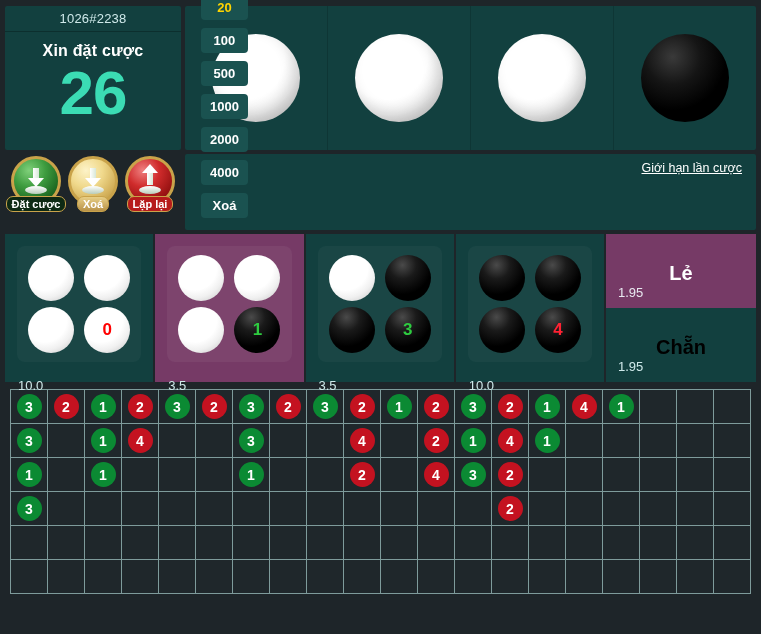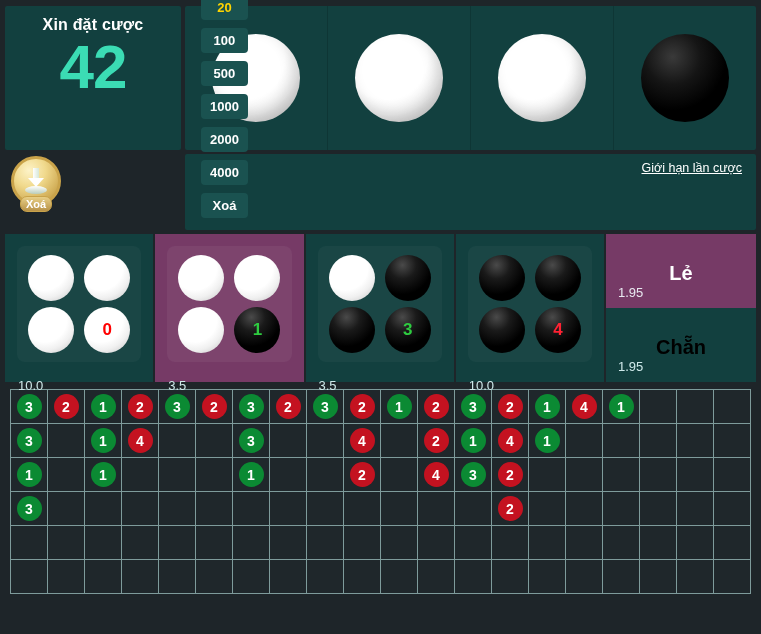--- a/index.html
+++ b/index.html
@@ -293,54 +293,75 @@
   .dot.green{background:#0b8a33;}
   .dot.red{background:#c41220;}
 </style>
 </head>
 <body>
 
 <div class="app">
 
   <div class="top-row">
     <div class="info-panel">
+      <div class="round-id">1026#2238</div>
       <div class="bet-prompt">Xin đặt cược</div>
-      <div class="countdown">42</div>
+      <div class="countdown">26</div>
     </div>
     <div class="balls-panel">
       <div class="ball-slot">
         <div class="big-ball white"></div>
       </div>
       <div class="ball-slot">
         <div class="big-ball white"></div>
       </div>
       <div class="ball-slot">
         <div class="big-ball white"></div>
       </div>
       <div class="ball-slot">
         <div class="big-ball black"></div>
       </div>
     </div>
   </div>
 
   <div class="controls-row">
     <div class="action-buttons">
 
+      <div class="act-btn">
+        <div class="coin green">
+          <div class="arrow down">
+            <div class="shaft"></div>
+              <div class="head"></div>
+              <div class="disc"></div>
+          </div>
+        </div>
+        <div class="act-label green">Đặt cược</div>
+      </div>
 
       <div class="act-btn">
         <div class="coin gold">
           <div class="arrow down">
             <div class="shaft"></div>
               <div class="head"></div>
               <div class="disc"></div>
           </div>
         </div>
         <div class="act-label gold">Xoá</div>
       </div>
 
+      <div class="act-btn">
+        <div class="coin red">
+          <div class="arrow">
+            <div class="shaft"></div>
+              <div class="head"></div>
+              <div class="disc"></div>
+          </div>
+        </div>
+        <div class="act-label red">Lặp lại</div>
+      </div>
 
     </div>
 
     <div class="chips-panel">
       <div class="limit-link">Giới hạn lần cược</div>
       <div class="chips">
           <div class="chip">10</div>
           <div class="chip selected">20</div>
           <div class="chip">100</div>
           <div class="chip">500</div>

